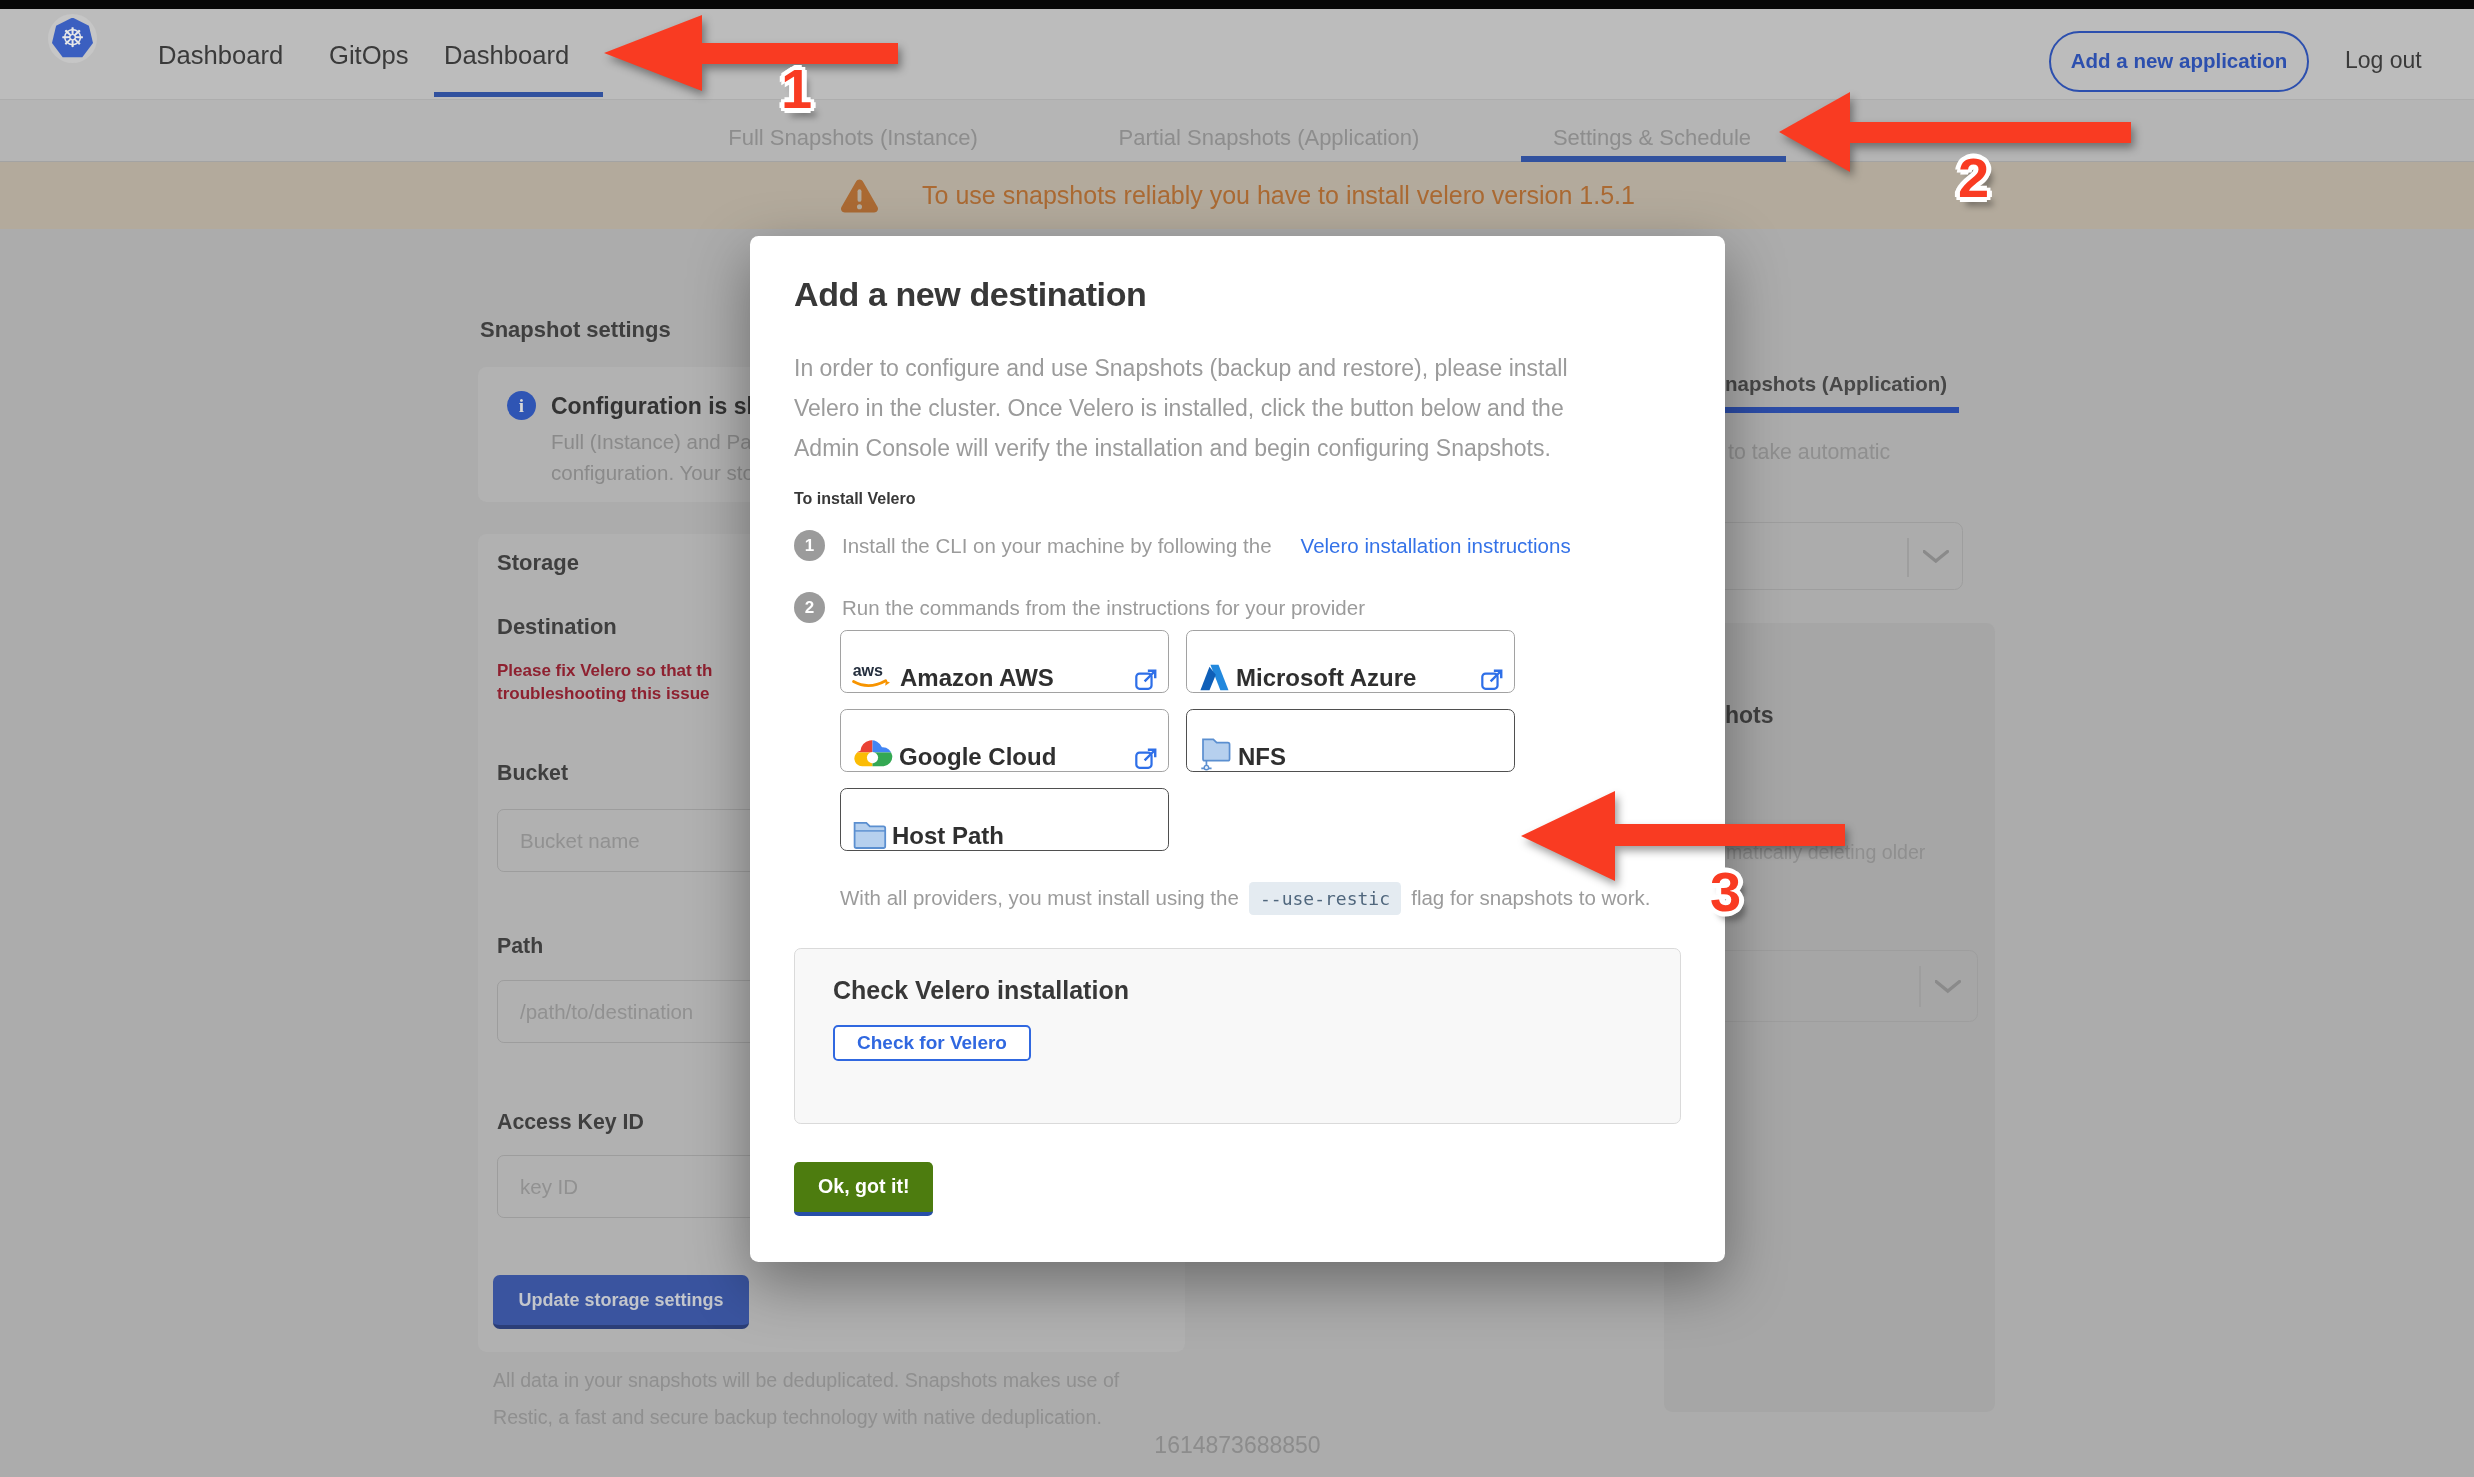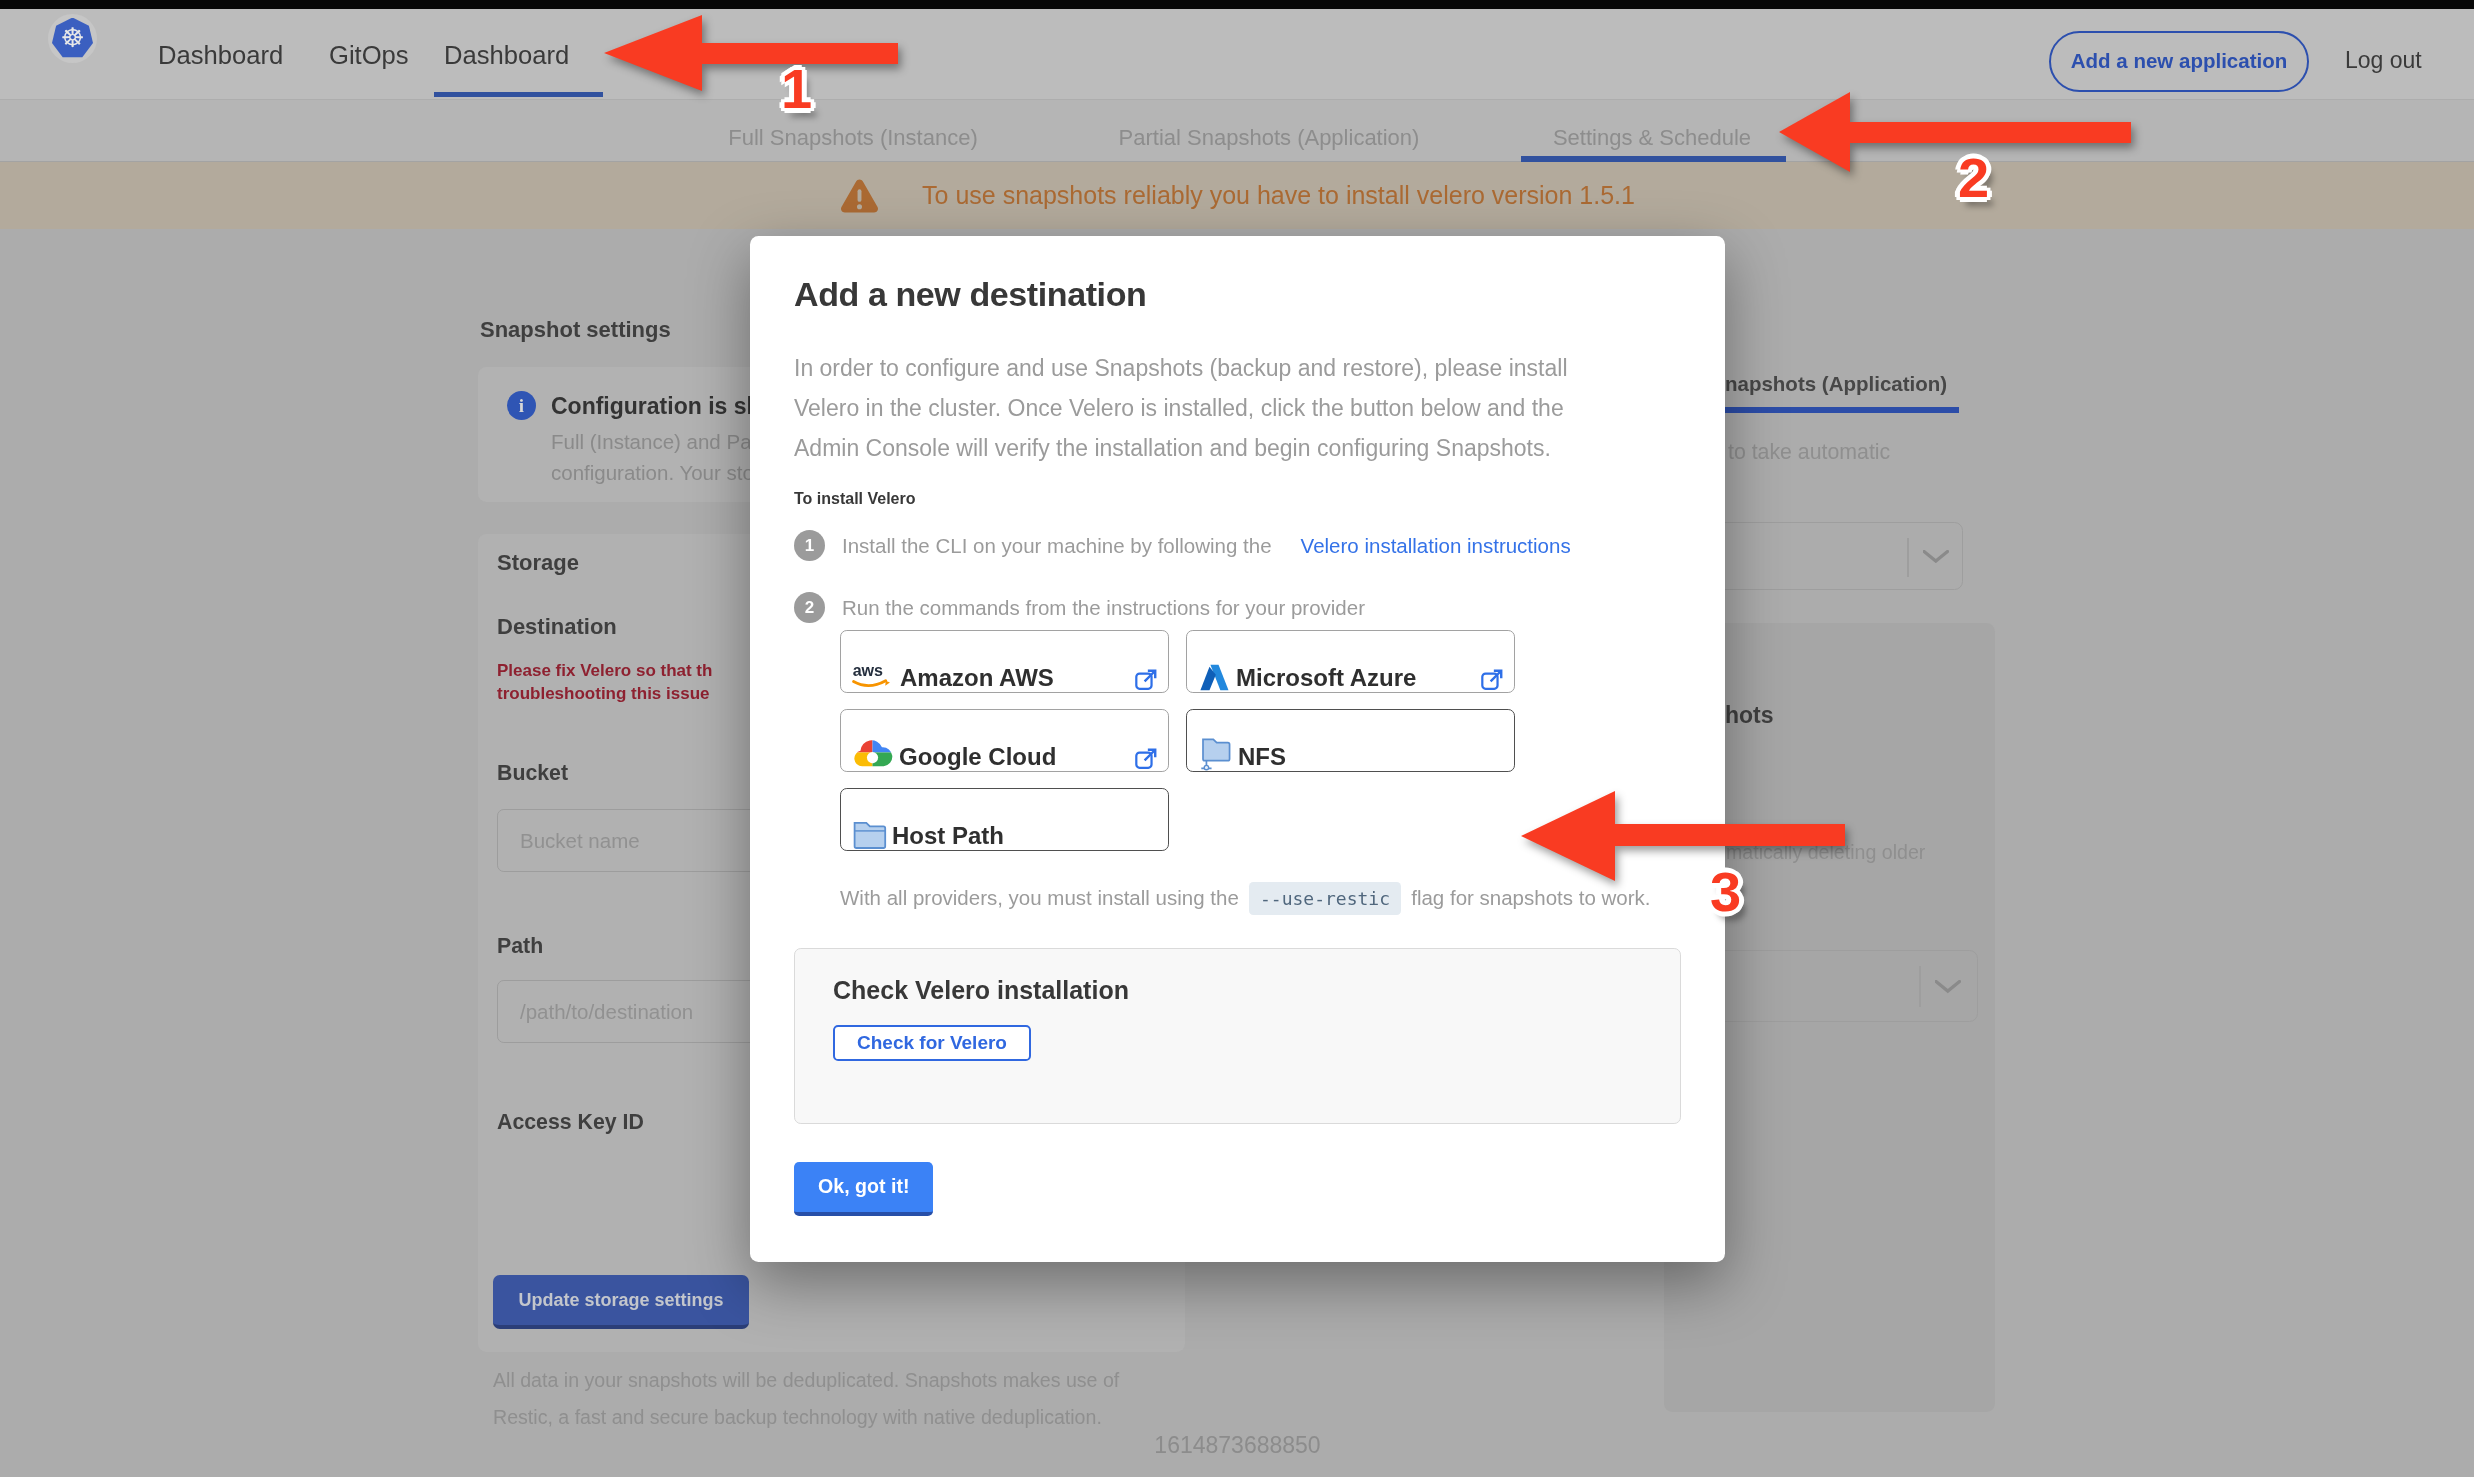--- a/index.html
+++ b/index.html
@@ -58,21 +58,21 @@
   .provider-grid { margin-left:46px; width:674px; display:grid; grid-template-columns:329px 329px; grid-auto-rows:63px; column-gap:17px; row-gap:16px; }
   .provider-btn { border:1.7px solid #a2a2a2; border-radius:6.8px; background:#fff; display:flex; align-items:flex-end; padding:0 10px; gap:5px; cursor:pointer; }
   .provider-btn.dark-border { border-color:#4f4f4f; }
   .provider-label { font-size:24px; font-weight:bold; color:#2f2f2f; white-space:nowrap; }
   .ext-icon { margin-left:auto; }
   .restic-line { margin-left:46px; margin-top:31px; font-size:20.5px; color:#9b9b9b; display:flex; align-items:center; white-space:nowrap; }
   .code-chip { font-family:"DejaVu Sans Mono","Liberation Mono",monospace; font-size:18px; color:#50677d; background:#e4ebf1; border-radius:4.3px; padding:6px 11px; margin:0 10.2px; }
   .check-card { margin-top:33px; height:176px; background:#f8f8f8; border:1.7px solid #dadada; border-radius:6.8px; padding:27px 38px; }
   .check-card h3 { font-size:25px; color:#383838; margin-bottom:20.5px; }
   .check-btn { background:#fff; border:2.6px solid #3068e0; border-radius:5.1px; color:#3068e0; font-weight:bold; font-size:19px; padding:5px 22px; font-family:inherit; cursor:pointer; }
-  .ok-btn { margin-top:38px; background:#3b82f6; border:none; border-bottom:4.3px solid #274fa8; border-radius:5.1px; color:#fff; font-weight:bold; font-size:19.6px; padding:13.7px 24px; font-family:inherit; cursor:pointer; }
+  .ok-btn { margin-top:38px; background:#4d7c0f; border:none; border-bottom:4.3px solid #274fa8; border-radius:5.1px; color:#fff; font-weight:bold; font-size:19.6px; padding:13.7px 24px; font-family:inherit; cursor:pointer; }
 
   
   .annot { z-index:100; filter:drop-shadow(3.4px 5.1px 4.3px rgba(0,0,0,0.38)); }
   .arrow-head { position:absolute; width:0; height:0; }
   .arrow-tail { position:absolute; background:#f93b22; }
   .annot-num { position:absolute; z-index:101; color:#f93b22; font-size:56px; font-weight:800; line-height:1;
     text-shadow:5.1px 0 0 #fff,-5.1px 0 0 #fff,0 5.1px 0 #fff,0 -5.1px 0 #fff,3.4px 3.4px 0 #fff,-3.4px 3.4px 0 #fff,3.4px -3.4px 0 #fff,-3.4px -3.4px 0 #fff,6px 8.5px 6.8px rgba(0,0,0,0.35); }
 </style>
 </head>
 <body>
@@ -126,20 +126,21 @@
   <span class="abs err-red" style="left:497px; top:661px;">Please fix Velero so that th</span>
   <span class="abs err-red" style="left:497px; top:684px;">troubleshooting this issue</span>
 
   <span class="abs h-dark" style="left:497px; top:761px; font-size:21.3px;">Bucket</span>
   <input class="ghost-input" style="left: 497px; top: 809px;" placeholder="Bucket name">
 
   <span class="abs h-dark" style="left:497px; top:934px; font-size:21.3px;">Path</span>
   <input class="ghost-input" style="left: 497px; top: 980px;" placeholder="/path/to/destination">
 
   <span class="abs h-dark" style="left:497px; top:1110px; font-size:21.3px;">Access Key ID</span>
+  <input class="ghost-input" style="left: 497px; top: 1155px;" placeholder="key ID">
 
   <button class="update-btn" style="left:493px; top:1275px;">Update storage settings</button>
 
   <span class="footnote" style="left:493px; top:1369px;">All data in your snapshots will be deduplicated. Snapshots makes use of</span>
   <span class="footnote" style="left:493px; top:1406px;">Restic, a fast and secure backup technology with native deduplication.</span>
 
   <div class="timestamp">1614873688850</div>
 
   <span class="abs rt" style="left:1725px; top:372px; font-size:20.5px; font-weight:600; color:#474747; white-space:nowrap;">napshots (Application)</span>
   <div class="abs rt" style="left:1725px; top:407px; width:234px; height:6px; background:#2c4da8;"></div>

